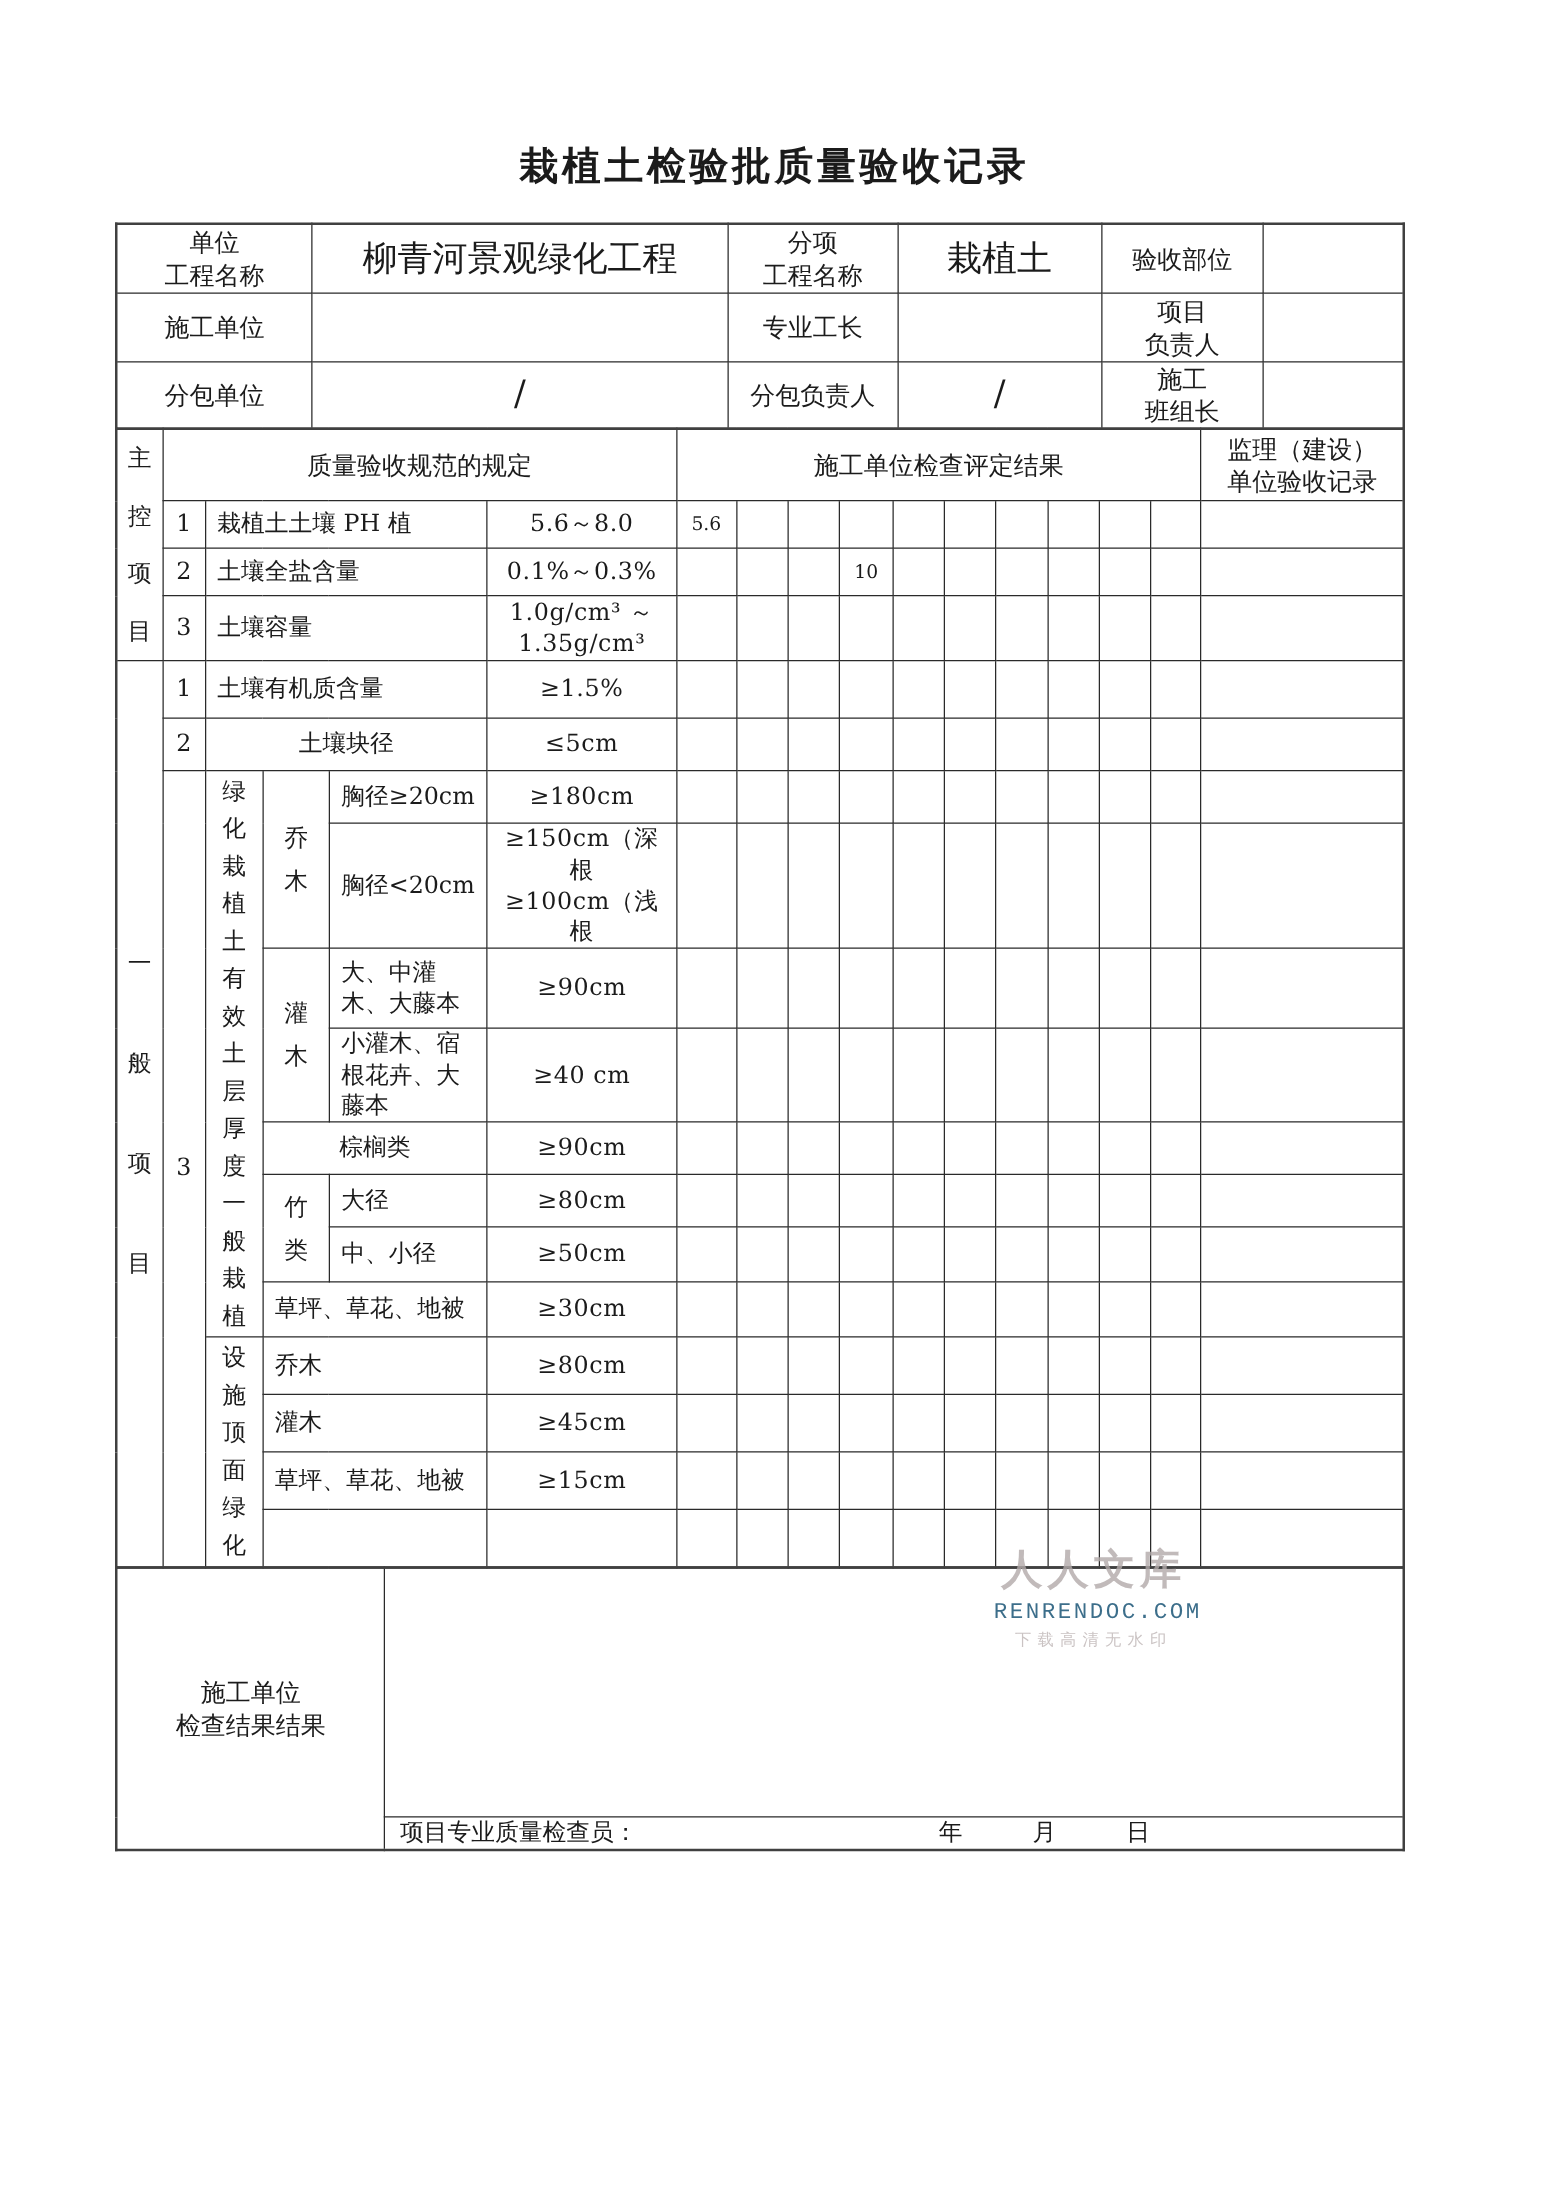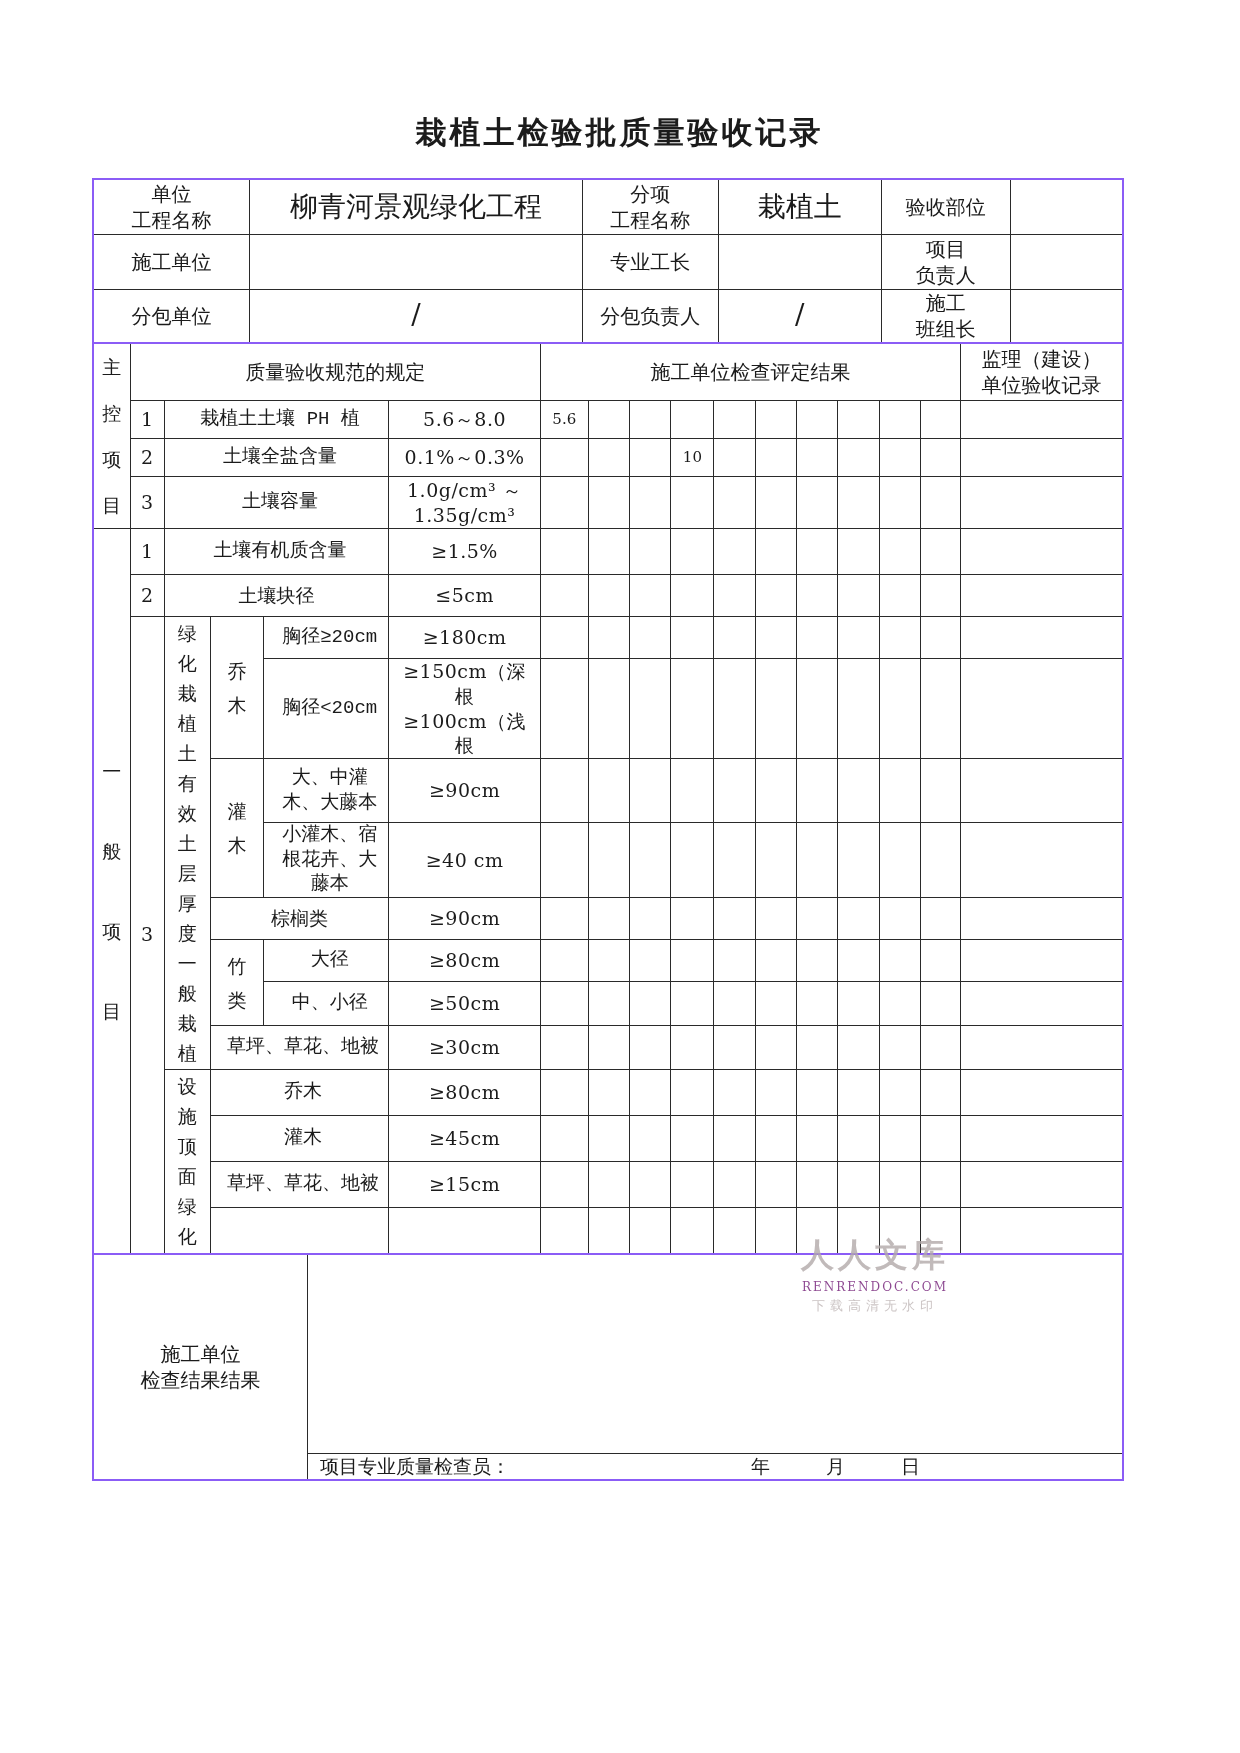--- a/index.html
+++ b/index.html
@@ -3,43 +3,43 @@
 <meta charset="utf-8">
 <style>
   html,body{margin:0;padding:0;background:#ffffff;}
   .page{position:relative;width:1124px;height:1753px;background:#fff;overflow:hidden;
         font-family:"DejaVu Serif","Liberation Serif",serif;color:#1b1b1b;}
   .title{position:absolute;top:112px;left:73px;width:1093px;text-align:center;
          font-size:31px;font-weight:bold;letter-spacing:3px;
          font-family:"DejaVu Sans","Liberation Sans",sans-serif;}
   .tables{position:absolute;left:92px;top:178px;}
   table{border-collapse:collapse;table-layout:fixed;}
-  .t{border:2px solid #8b5cf6;}
+  .t{border:2px solid #404040;}
   .t + .t{margin-top:-2px;}
   td{border:1px solid #2a2a2a;padding:0 2px;font-size:19px;line-height:1.3;
      text-align:center;vertical-align:middle;overflow:hidden;}
   .lab{font-size:20px;}
   .val{font-size:28px;}
   .pre{white-space:pre-line;}
-  .left{text-align:center;padding-left:9px;font-family:Liberation Mono, monospace;}
+  .left{text-align:left;padding-left:9px;}
   .spec{letter-spacing:0.5px;}
   .chkv{font-size:15px;}
   .vwrap{width:22px;margin:0 auto;word-break:break-all;font-size:19px;}
   .v-main{line-height:46px;}
   .v-gen{line-height:80px;}
   .v-green{line-height:30px;}
   .v-roof{line-height:30px;}
   .v-2{line-height:34px;}
   .sigcell{padding:0;}
   .sigrow{display:flex;align-items:center;height:100%;padding:0 12px;font-size:19px;}
   .dategroup{margin-left:auto;margin-right:190px;display:flex;gap:56px;}
   .watermark{position:absolute;left:795px;top:1233px;width:160px;text-align:center;
              opacity:0.8;pointer-events:none;}
   .wm-brand{font-size:33px;font-weight:bold;color:#b2aaaa;letter-spacing:4px;white-space:nowrap;}
-  .wm-domain{font-size:12px;color:#701a75;letter-spacing:2px;margin-top:2px;white-space:nowrap;}
+  .wm-domain{font-size:18px;color:#0c4a6e;letter-spacing:2px;margin-top:2px;white-space:nowrap;font-family:Liberation Mono, monospace;}
   .wm-tag{font-size:13px;color:#beb5b5;letter-spacing:5px;margin-top:3px;white-space:nowrap;}
 </style>
 </head>
 <body>
 
 <div class="page">
 
   <div class="title">栽植土检验批质量验收记录</div>
 
   <div class="tables">

